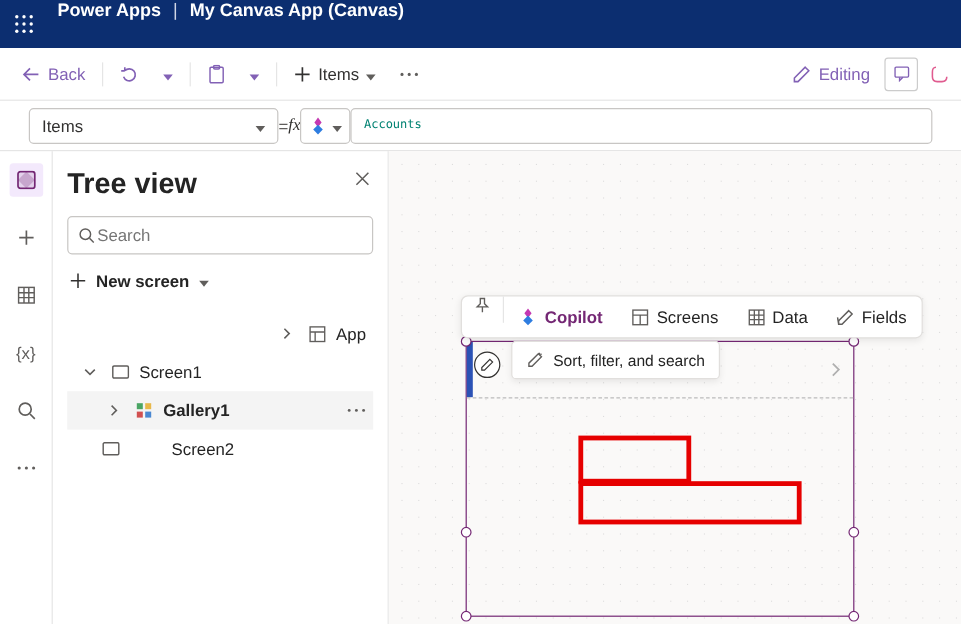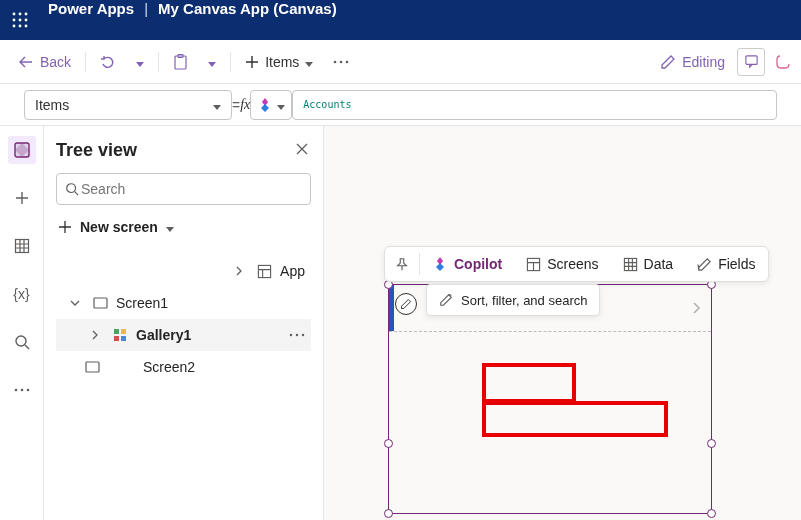--- a/index.html
+++ b/index.html
@@ -28,21 +28,21 @@
   .fx-box { display: flex; align-items: center; border: 1px solid #c8c6c4; border-radius: 4px; height: 30px; }
   .fx-box > div { padding: 0 6px; display: flex; align-items: center; gap: 4px; }
 
   
   .main { display: flex; height: calc(520px - 40px - 44px - 42px); }
   .rail { width: 44px; border-right: 1px solid #e5e5e5; display: flex; flex-direction: column; align-items: center; padding-top: 10px; gap: 20px; color: #605e5c; }
   .rail .rail-item { width: 28px; height: 28px; display: flex; align-items: center; justify-content: center; cursor: pointer; }
   .rail .active { background: #f3e9fc; color: #742774; border-radius: 3px; }
 
   .treepane { width: 280px; border-right: 1px solid #e5e5e5; padding: 14px 12px 0 12px; position: relative; }
-  .treepane h2 { font-size: 18px; font-weight: 600; color: #242424; margin-bottom: 10px; }
+  .treepane h2 { font-size: 24px; font-weight: 600; color: #242424; margin-bottom: 10px; }
   .close-x { position: absolute; top: 16px; right: 14px; color: #605e5c; cursor: pointer; }
   .tabs { display: flex; gap: 16px; border-bottom: 1px solid #e5e5e5; font-size: 14px; color: #605e5c; }
   .tabs .tab { padding-bottom: 8px; cursor: pointer; }
   .tabs .tab.sel { color: #242424; border-bottom: 2px solid #742774; }
   .search-box { margin-top: 12px; height: 32px; border: 1px solid #c8c6c4; border-radius: 4px; display: flex; align-items: center; padding: 0 8px; gap: 2px; color: #605e5c; }
   .search-box input { border: none; outline: none; flex: 1; font-size: 14px; }
   .new-screen { margin-top: 10px; font-size: 14px; color: #242424; display: flex; align-items: center; gap: 8px; padding: 4px 2px; cursor: pointer; }
   .tree { margin-top: 16px; font-size: 14px; color: #242424; }
   .tree-row { display: flex; align-items: center; height: 32px; gap: 8px; cursor: pointer; padding-right: 6px; }
   .tree-row.sel { background: #f4f4f4; }
@@ -60,21 +60,21 @@
   .gal { position: absolute; left: 64px; top: 158px; width: 324px; height: 230px; border: 1px solid #742774; }
   .gal .handle { width: 9px; height: 9px; background: #fff; border: 1px solid #742774; border-radius: 50%; position: absolute; }
   .gal .h-tl { left: -5px; top: -5px; } .gal .h-tr { right: -5px; top: -5px; }
   .gal .row-sep { position: absolute; left: 0; right: 0; top: 46px; border-top: 1px dashed #bbb; }
   .gal .pencil-circle { position: absolute; left: 6px; top: 8px; width: 22px; height: 22px; border: 1px solid #323130; border-radius: 50%; display: flex; align-items: center; justify-content: center; color: #323130; background: #fff; }
   .gal .row-chevron { position: absolute; right: 10px; top: 16px; color: #b0b0b0; }
   .gal .accent { position: absolute; left: 0; top: 0; width: 5px; height: 46px; background: #2b52b5; }
 
   
   .pill-wrap { position: absolute; left: 60px; top: 120px; }
-  .pill { display: flex; align-items: center; background: #fff; border: 1px solid #e1dfdd; border-radius: 6px; height: 36px; box-shadow: 0 2px 6px rgba(0,0,0,0.08); font-size: 14px; color: #242424; }
+  .pill { display: flex; align-items: flex-start; background: #fff; border: 1px solid #e1dfdd; border-radius: 6px; height: 36px; box-shadow: 0 2px 6px rgba(0,0,0,0.08); font-size: 14px; color: #242424; }
   .pill .pin { padding: 0 10px; color: #605e5c; cursor: pointer; }
   .pill .seg { display: flex; align-items: center; gap: 6px; padding: 0 12px; height: 100%; cursor: pointer; }
   .pill .seg.copilot { color: #742774; font-weight: 600; }
   .pill .vsep { width: 1px; height: 22px; background: #e5e5e5; }
 
   .sub-pill { margin-top: 2px; margin-left: 42px; background: #fff; border: 1px solid #e1dfdd; border-radius: 4px; height: 32px; display: inline-flex; align-items: center; padding: 0 12px; gap: 8px; font-size: 13px; color: #242424; box-shadow: 0 2px 6px rgba(0,0,0,0.08); }
   
   .rc { position: absolute; border: 4px solid #e60000; pointer-events: none; }
   .rcA { left: 98px; top: 117px; width: 94px; height: 40px; }
   .rcB { left: 98px; top: 155px; width: 186px; height: 36px; }

